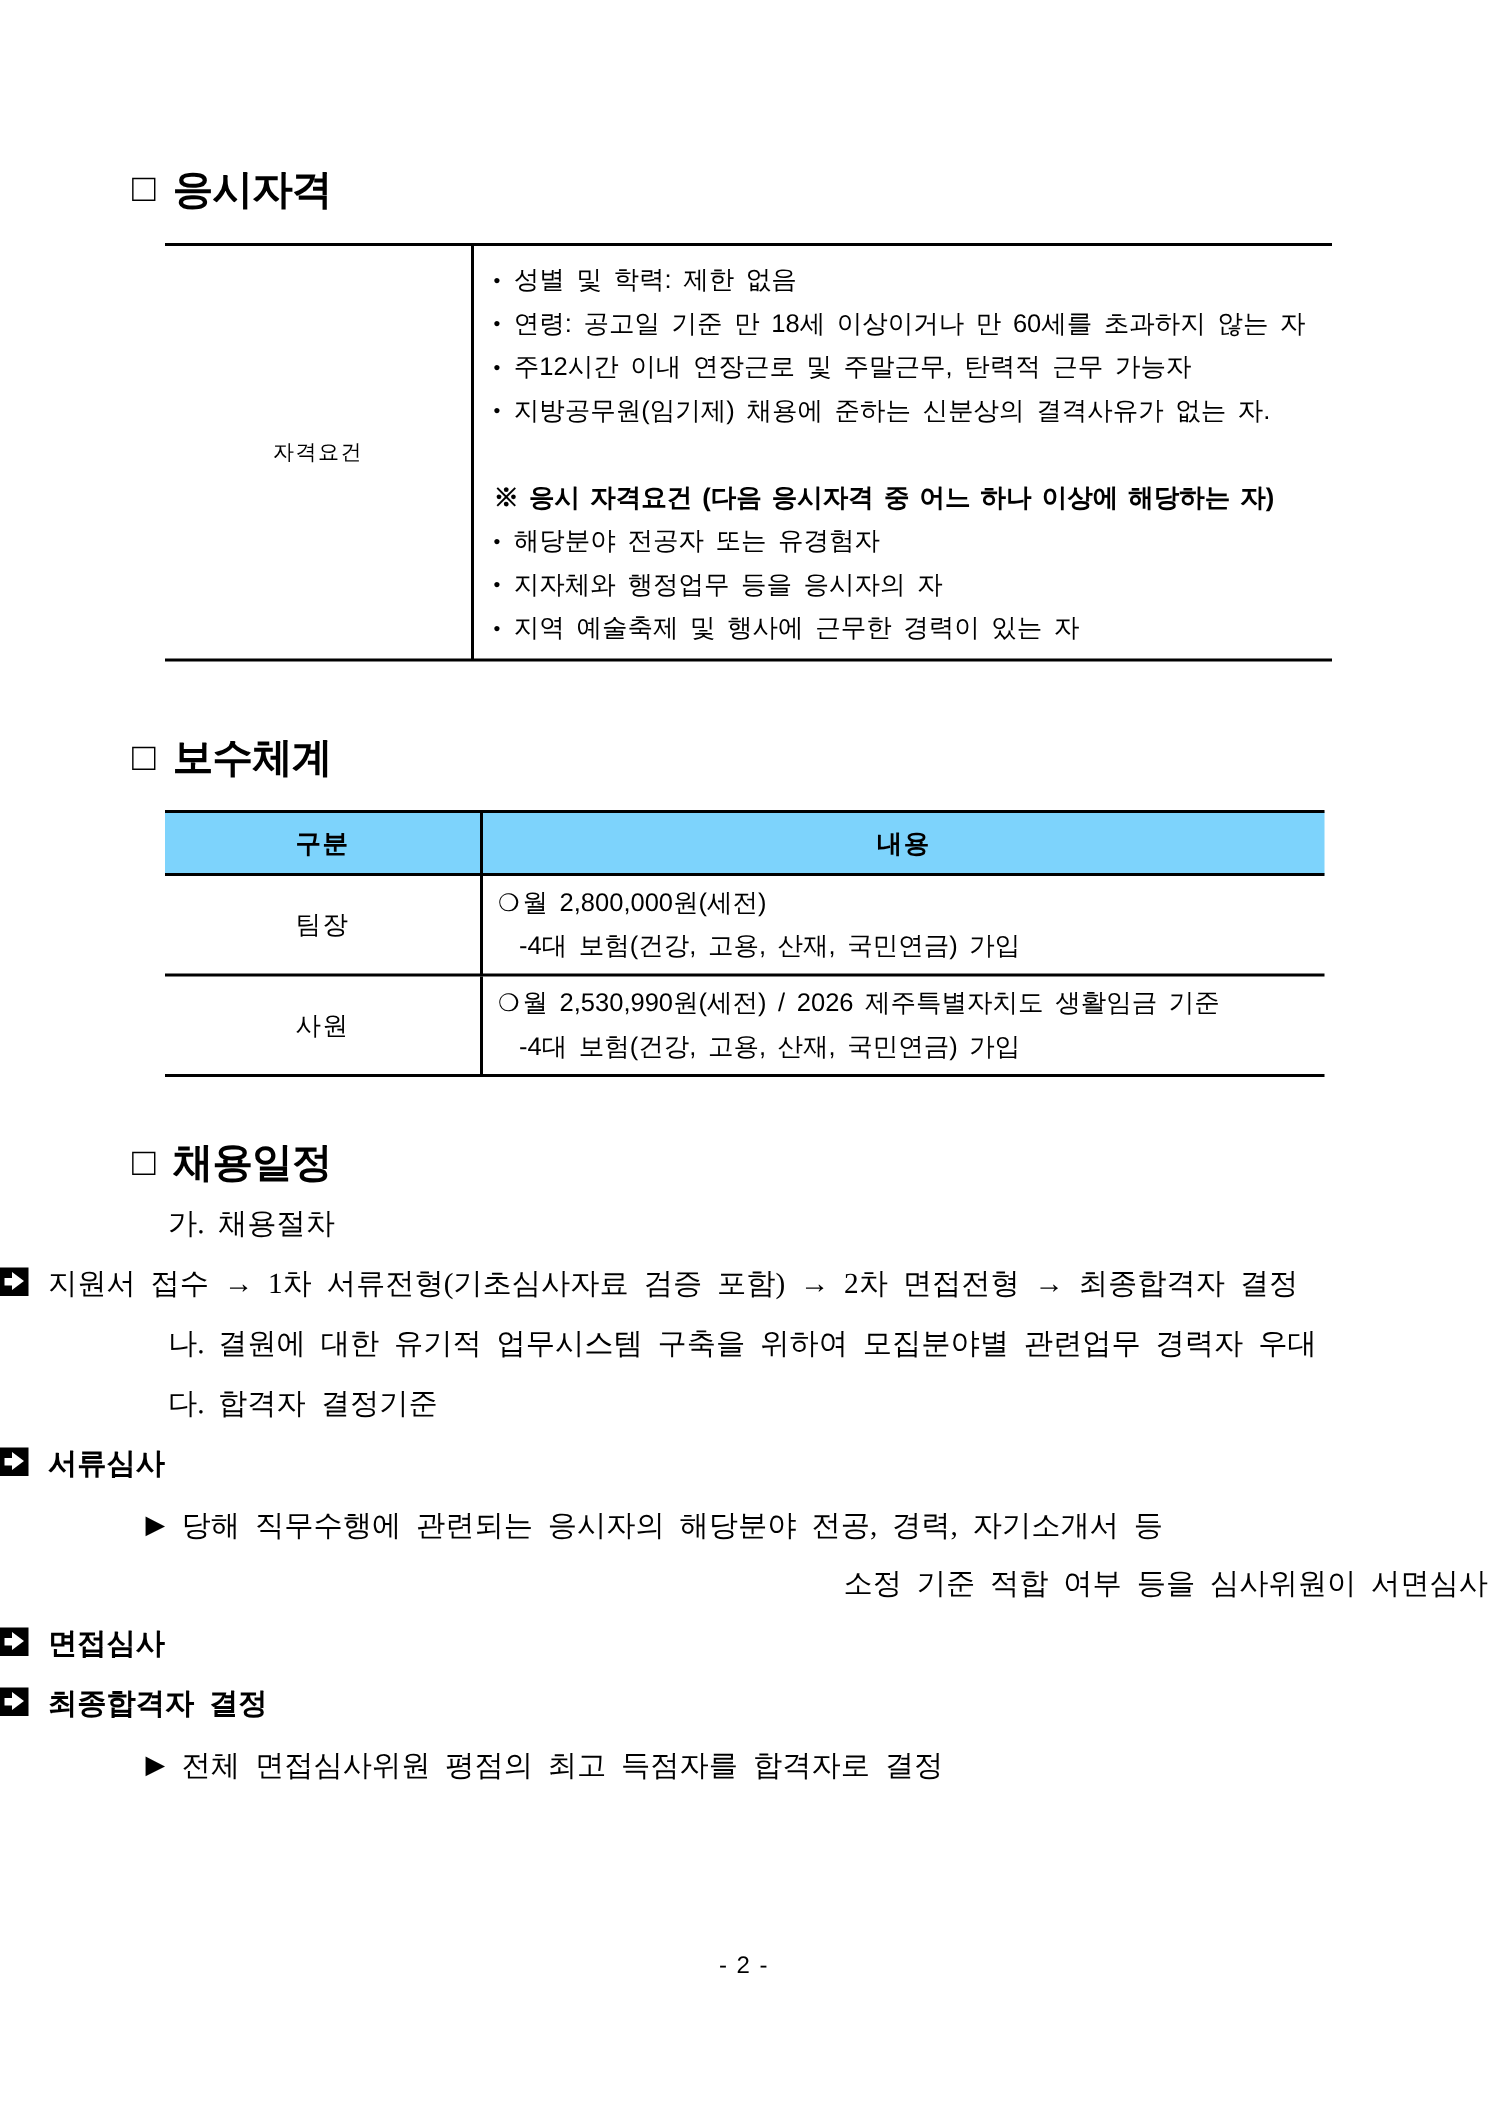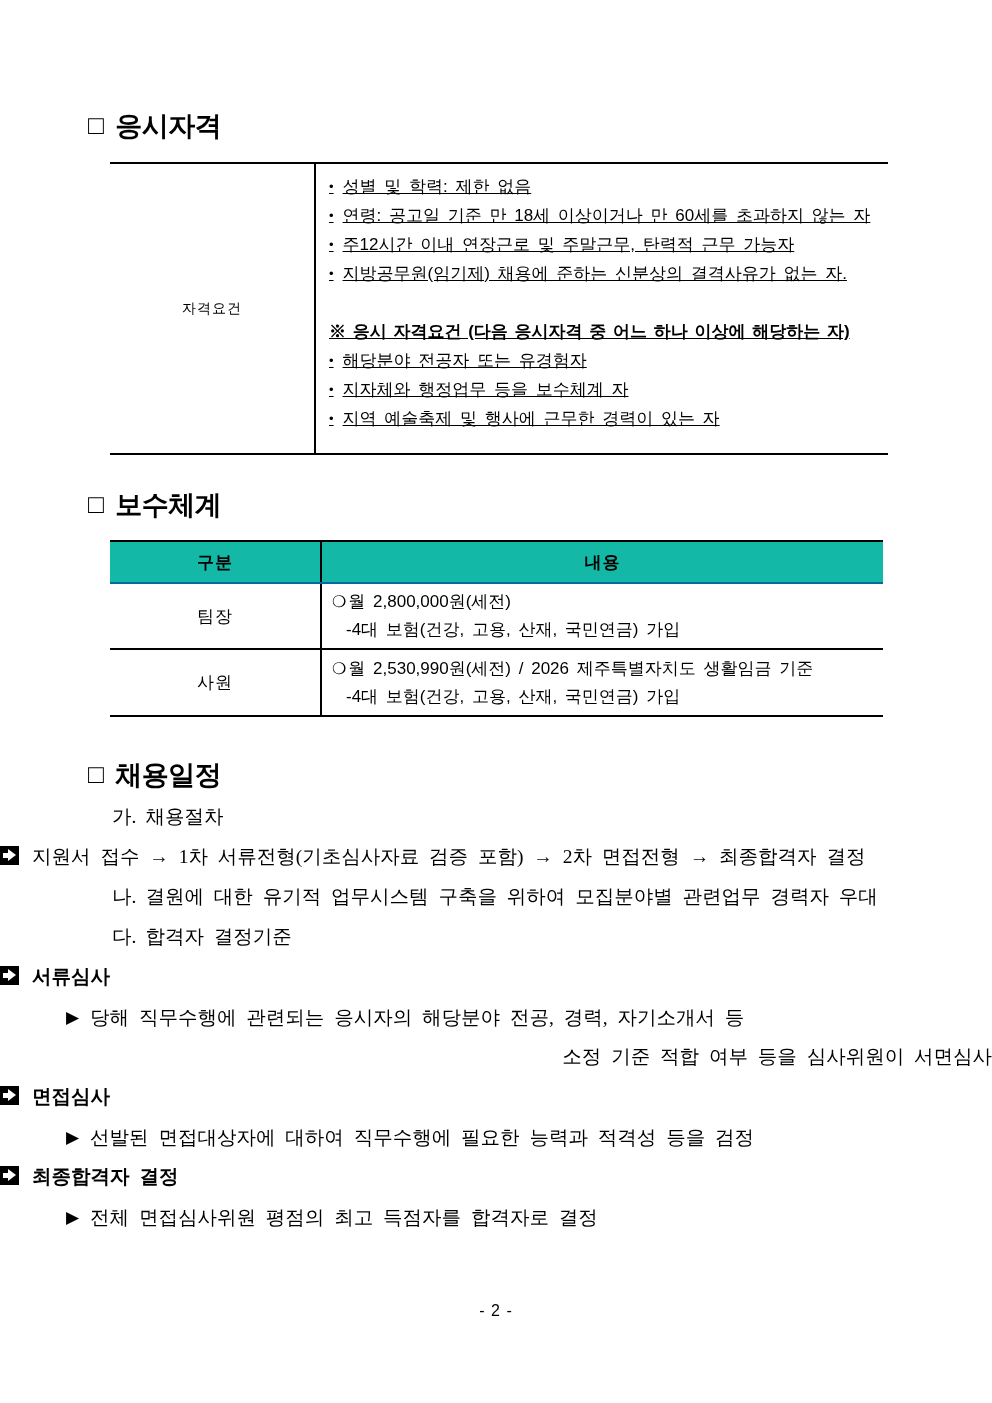--- a/index.html
+++ b/index.html
@@ -32,37 +32,37 @@
 
   .tbl-elig {
     position: absolute; left: 110px; top: 162px; width: 778px;
     border-top: 2px solid #000; border-bottom: 2px solid #000;
   }
   .tbl-elig td { vertical-align: middle; }
   .tbl-elig .cell-label {
     width: 205px; border-right: 2px solid #000;
     text-align: center; font-size: 14px; letter-spacing: 1px;
   }
-  .tbl-elig .cell-content { padding: 8px 8px 20px 13px; text-decoration: underline; }
+  .tbl-elig .cell-content { padding: 8px 8px 6px 13px; }
   .li {
     font-size: 17px; line-height: 29px;
     white-space: nowrap; word-spacing: 3px;
   }
   .li .bullet { font-size: 13px; margin-right: 9px; vertical-align: 1px; }
   .li.note-title { font-weight: bold; word-spacing: 2px; }
   .blank-line { height: 29px; }
 
   .tbl-pay {
     position: absolute; left: 110px; top: 540px; width: 773px;
     border-top: 2px solid #000; border-bottom: 2px solid #000;
     font-size: 17px;
   }
   .tbl-pay th {
-    background: #14b8a6;
-    border-bottom: 2px solid #0369a1;
+    background: #7dd3fc;
+    border-bottom: 2px solid #000000;
     height: 42px; font-weight: bold; 
     letter-spacing: 1px;
   }
   .tbl-pay th.col-label, .tbl-pay td.pay-label { width: 211px; border-right: 2px solid #000; }
   .tbl-pay td.pay-label { text-align: center; vertical-align: middle; letter-spacing: 1px; }
   .tbl-pay td.pay-content { padding: 4px 6px 4px 10px; vertical-align: middle; margin-left: 24px; }
   .tbl-pay tr.data-row-2 td { border-top: 2px solid #000; }
   .pay-line { line-height: 28px; white-space: nowrap; word-spacing: 3px; }
   .pay-line .cbullet { font-size: 16px; margin-right: 2px; }
   .pay-line.cont { padding-left: 14px; }
@@ -71,21 +71,21 @@
 
   
   .schedule-body {
     position: absolute; left: 0; top: 797px; width: 992px;
     font-family: "Liberation Serif", serif;
     font-size: 19.5px;
   }
   .s3-line { height: 40px; line-height: 40px; white-space: nowrap; word-spacing: 5px; }
   .ind1 { padding-left: 112px; }
   .ind2 { }
-  .ind3 { padding-left: 66px; }
+  .ind3 { padding-left: 97px; }
   .ind4 { padding-left: 196px; text-align: right; }
   .s3-label { margin-right: 9px; }
   .s3-bold { font-weight: bold; }
 
   .arrow-box {
     display: inline-block; width: 19px; height: 19px;
     background: #000; position: relative;
     margin-right: 13px; vertical-align: -2px;
   }
   .arrow-box::before {
@@ -132,21 +132,21 @@
       </div>
       <div class="li">
         <span class="bullet">•</span><span>지방공무원(임기제) 채용에 준하는 신분상의 결격사유가 없는 자.</span>
       </div>
       <div class="blank-line"></div>
       <div class="li note-title">※ 응시 자격요건 (다음 응시자격 중 어느 하나 이상에 해당하는 자)</div>
       <div class="li">
         <span class="bullet">•</span><span>해당분야 전공자 또는 유경험자</span>
       </div>
       <div class="li">
-        <span class="bullet">•</span><span>지자체와 행정업무 등을 보수체계 자</span>
+        <span class="bullet">•</span><span>지자체와 행정업무 등을 응시자의 자</span>
       </div>
       <div class="li">
         <span class="bullet">•</span><span>지역 예술축제 및 행사에 근무한 경력이 있는 자</span>
       </div>
     </td>
   </tr>
 </tbody>
   </table>
 
 <h1 class="sec-title" id="title-pay">
@@ -204,23 +204,20 @@
     <span class="arrow-box"></span><span>서류심사</span>
   </div>
   <div class="s3-line ind3">
     <span class="tri">▶</span><span>당해 직무수행에 관련되는 응시자의 해당분야 전공, 경력, 자기소개서 등</span>
   </div>
   <div class="s3-line ind4">소정 기준 적합 여부 등을 심사위원이 서면심사</div>
 
   <div class="s3-line ind2 s3-bold">
     <span class="arrow-box"></span><span>면접심사</span>
   </div>
-  <div class="s3-line ind3">
-    <span class="tri">▶</span><span>선발된 면접대상자에 대하여 직무수행에 필요한 능력과 적격성 등을 검정</span>
-  </div>
 
   <div class="s3-line ind2 s3-bold">
     <span class="arrow-box"></span><span>최종합격자 결정</span>
   </div>
   <div class="s3-line ind3">
     <span class="tri">▶</span><span>전체 면접심사위원 평점의 최고 득점자를 합격자로 결정</span>
   </div>
 </div>
 
 <div class="page-footer">- 2 -</div>

